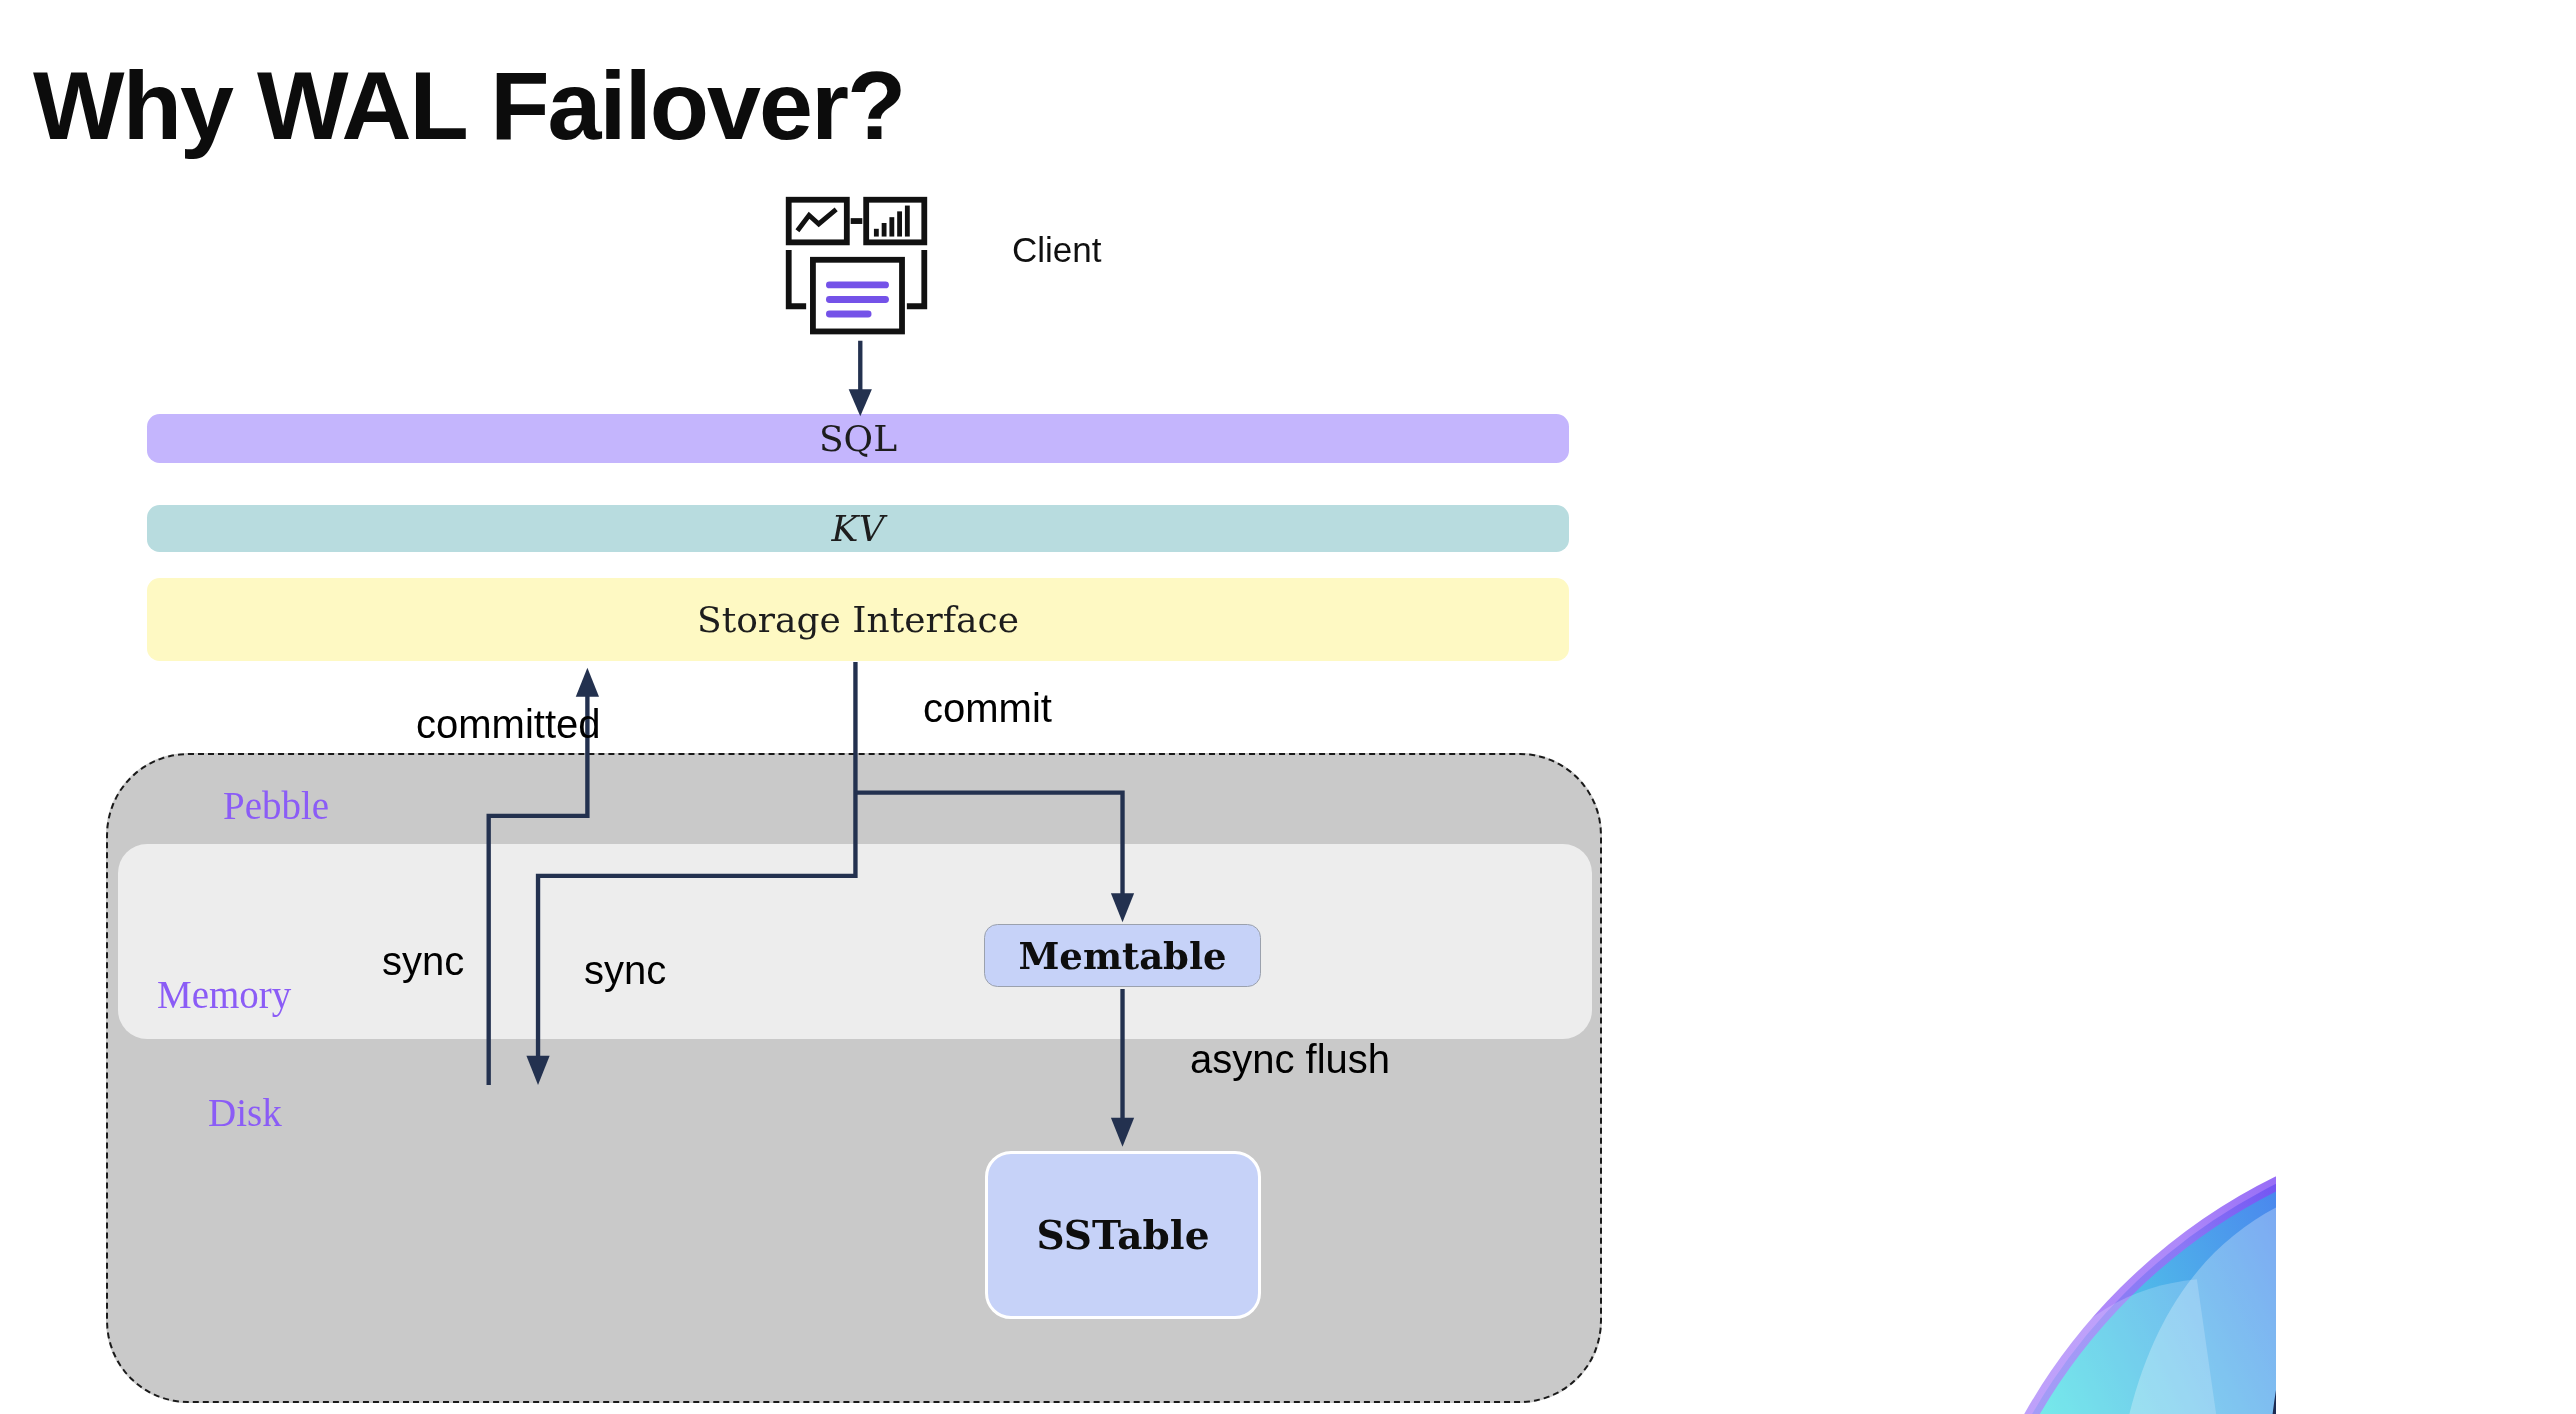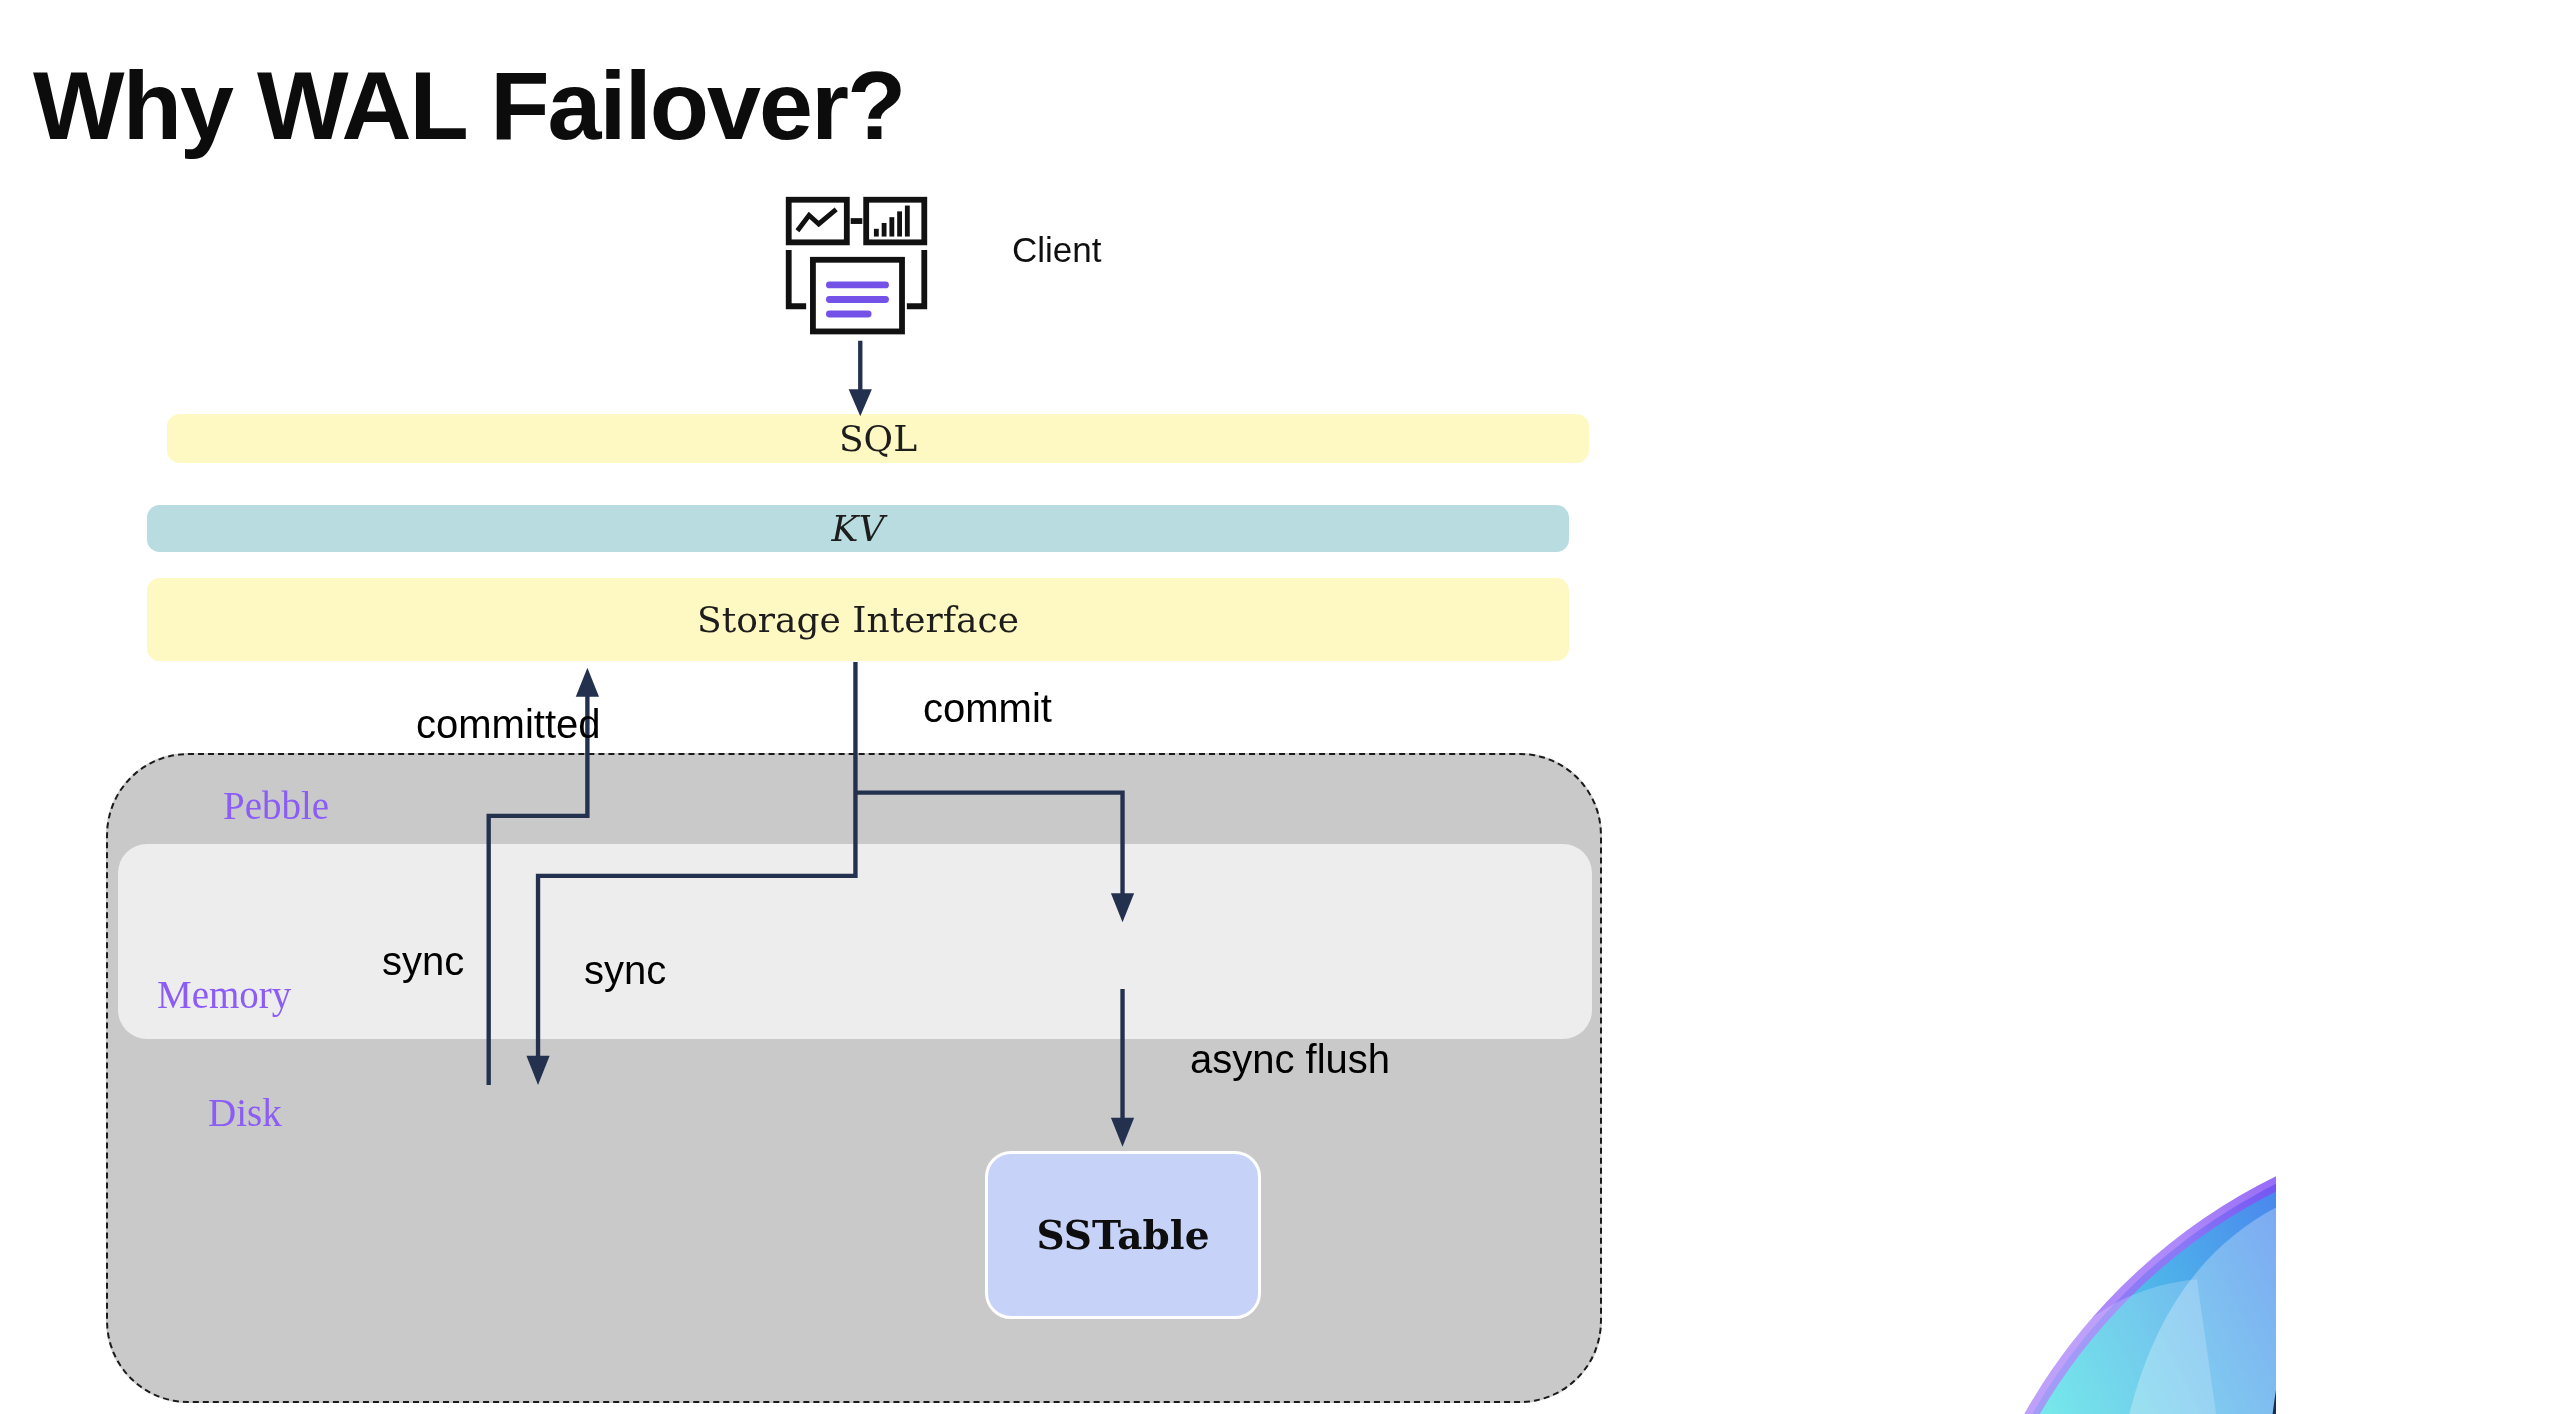--- a/index.html
+++ b/index.html
@@ -12,21 +12,21 @@
     position:absolute; left:33px; top:50px; margin:0;
     font-size:97px; font-weight:700; letter-spacing:-1.9px; color:#0c0c0c;
     font-family:"Liberation Sans", sans-serif;
   }
   .abs { position:absolute; }
   
   .layer {
     position:absolute; left:147px; width:1422px; border-radius:12.6px;
     text-align:center; font-family:"DejaVu Serif", serif; color:#1d1d1d;
   }
-  .layer-sql     { top:414px; height:49px; line-height:49px; background:#fef9c3; font-size:36px;margin-left:20px; }
+  .layer-sql     { top:414px; height:49px; line-height:49px; background:#c4b5fd; font-size:36px; }
   .layer-kv      { top:505px; height:47px; line-height:47px; background:#b8dcdf; font-size:36px;font-style:italic; }
   .layer-storage { top:578px; height:83px; line-height:83px; background:#fef9c3; font-size:36px; }
   
   .pebble {
     position:absolute; left:106px; top:753px; width:1496px; height:650px;
     background:#c9c9c9; border:2.9px dashed #1a1a1a; border-radius:82px;
     box-sizing:border-box;
   }
   .memory-band {
     position:absolute; left:118px; top:844px; width:1474px; height:195px;
@@ -133,20 +133,21 @@
     </g>
     <g fill="#23314f">
       <polygon points="889,430 877,402 901,402"></polygon>
       <polygon points="607,690 595,720 619,720"></polygon>
       <polygon points="556,1121 544,1091 568,1091"></polygon>
       <polygon points="1160,953 1148,923 1172,923"></polygon>
       <polygon points="1160,1185 1148,1155 1172,1155"></polygon>
     </g>
   </svg>
 
+  <div class="box box-memtable boxes-layer">Memtable</div>
   <div class="box box-sstable boxes-layer">SSTable</div>
 
   <div class="edge-label labels-layer" style="left:416px; top:704px;">committed</div>
   <div class="edge-label labels-layer" style="left:923px; top:688px;">commit</div>
   <div class="edge-label labels-layer" style="left:382px; top:941px;">sync</div>
   <div class="edge-label labels-layer" style="left:584px; top:950px;">sync</div>
   <div class="edge-label labels-layer" style="left:1190px; top:1039px;">async flush</div>
 
 
   <svg class="abs" style="left:1839px; top:900px; z-index:1;" width="737" height="515" viewBox="0 0 762 532">

